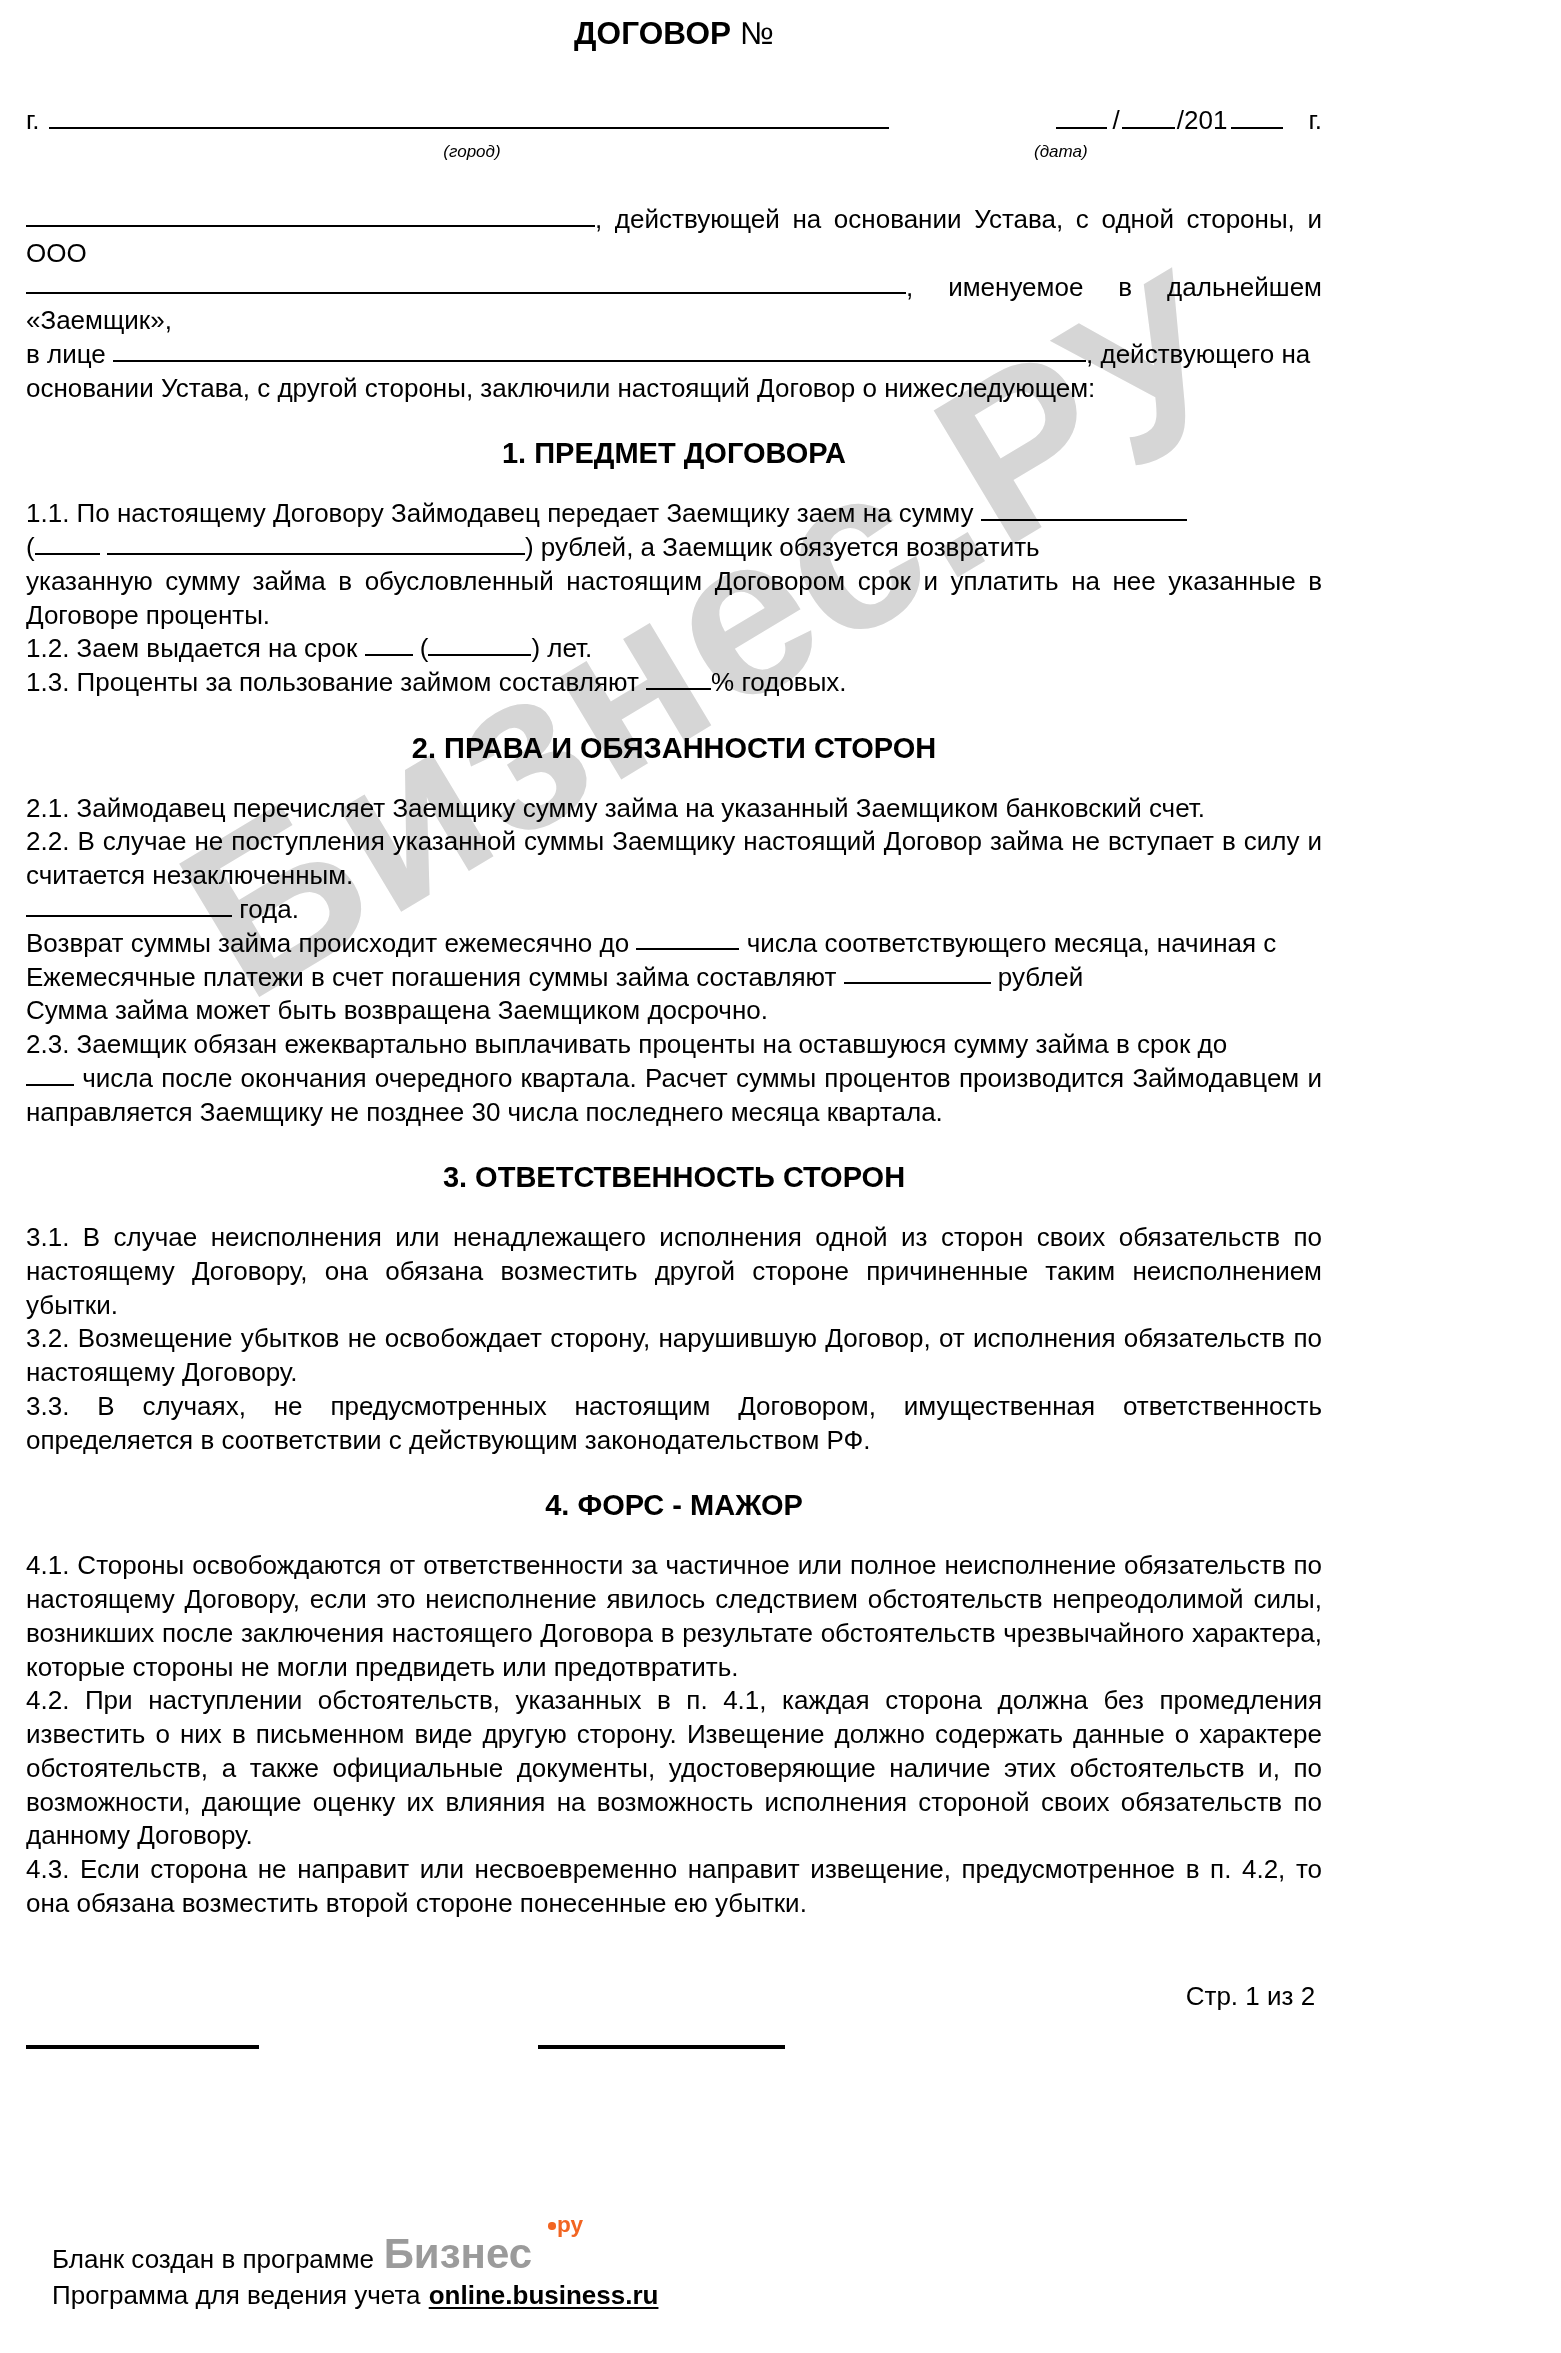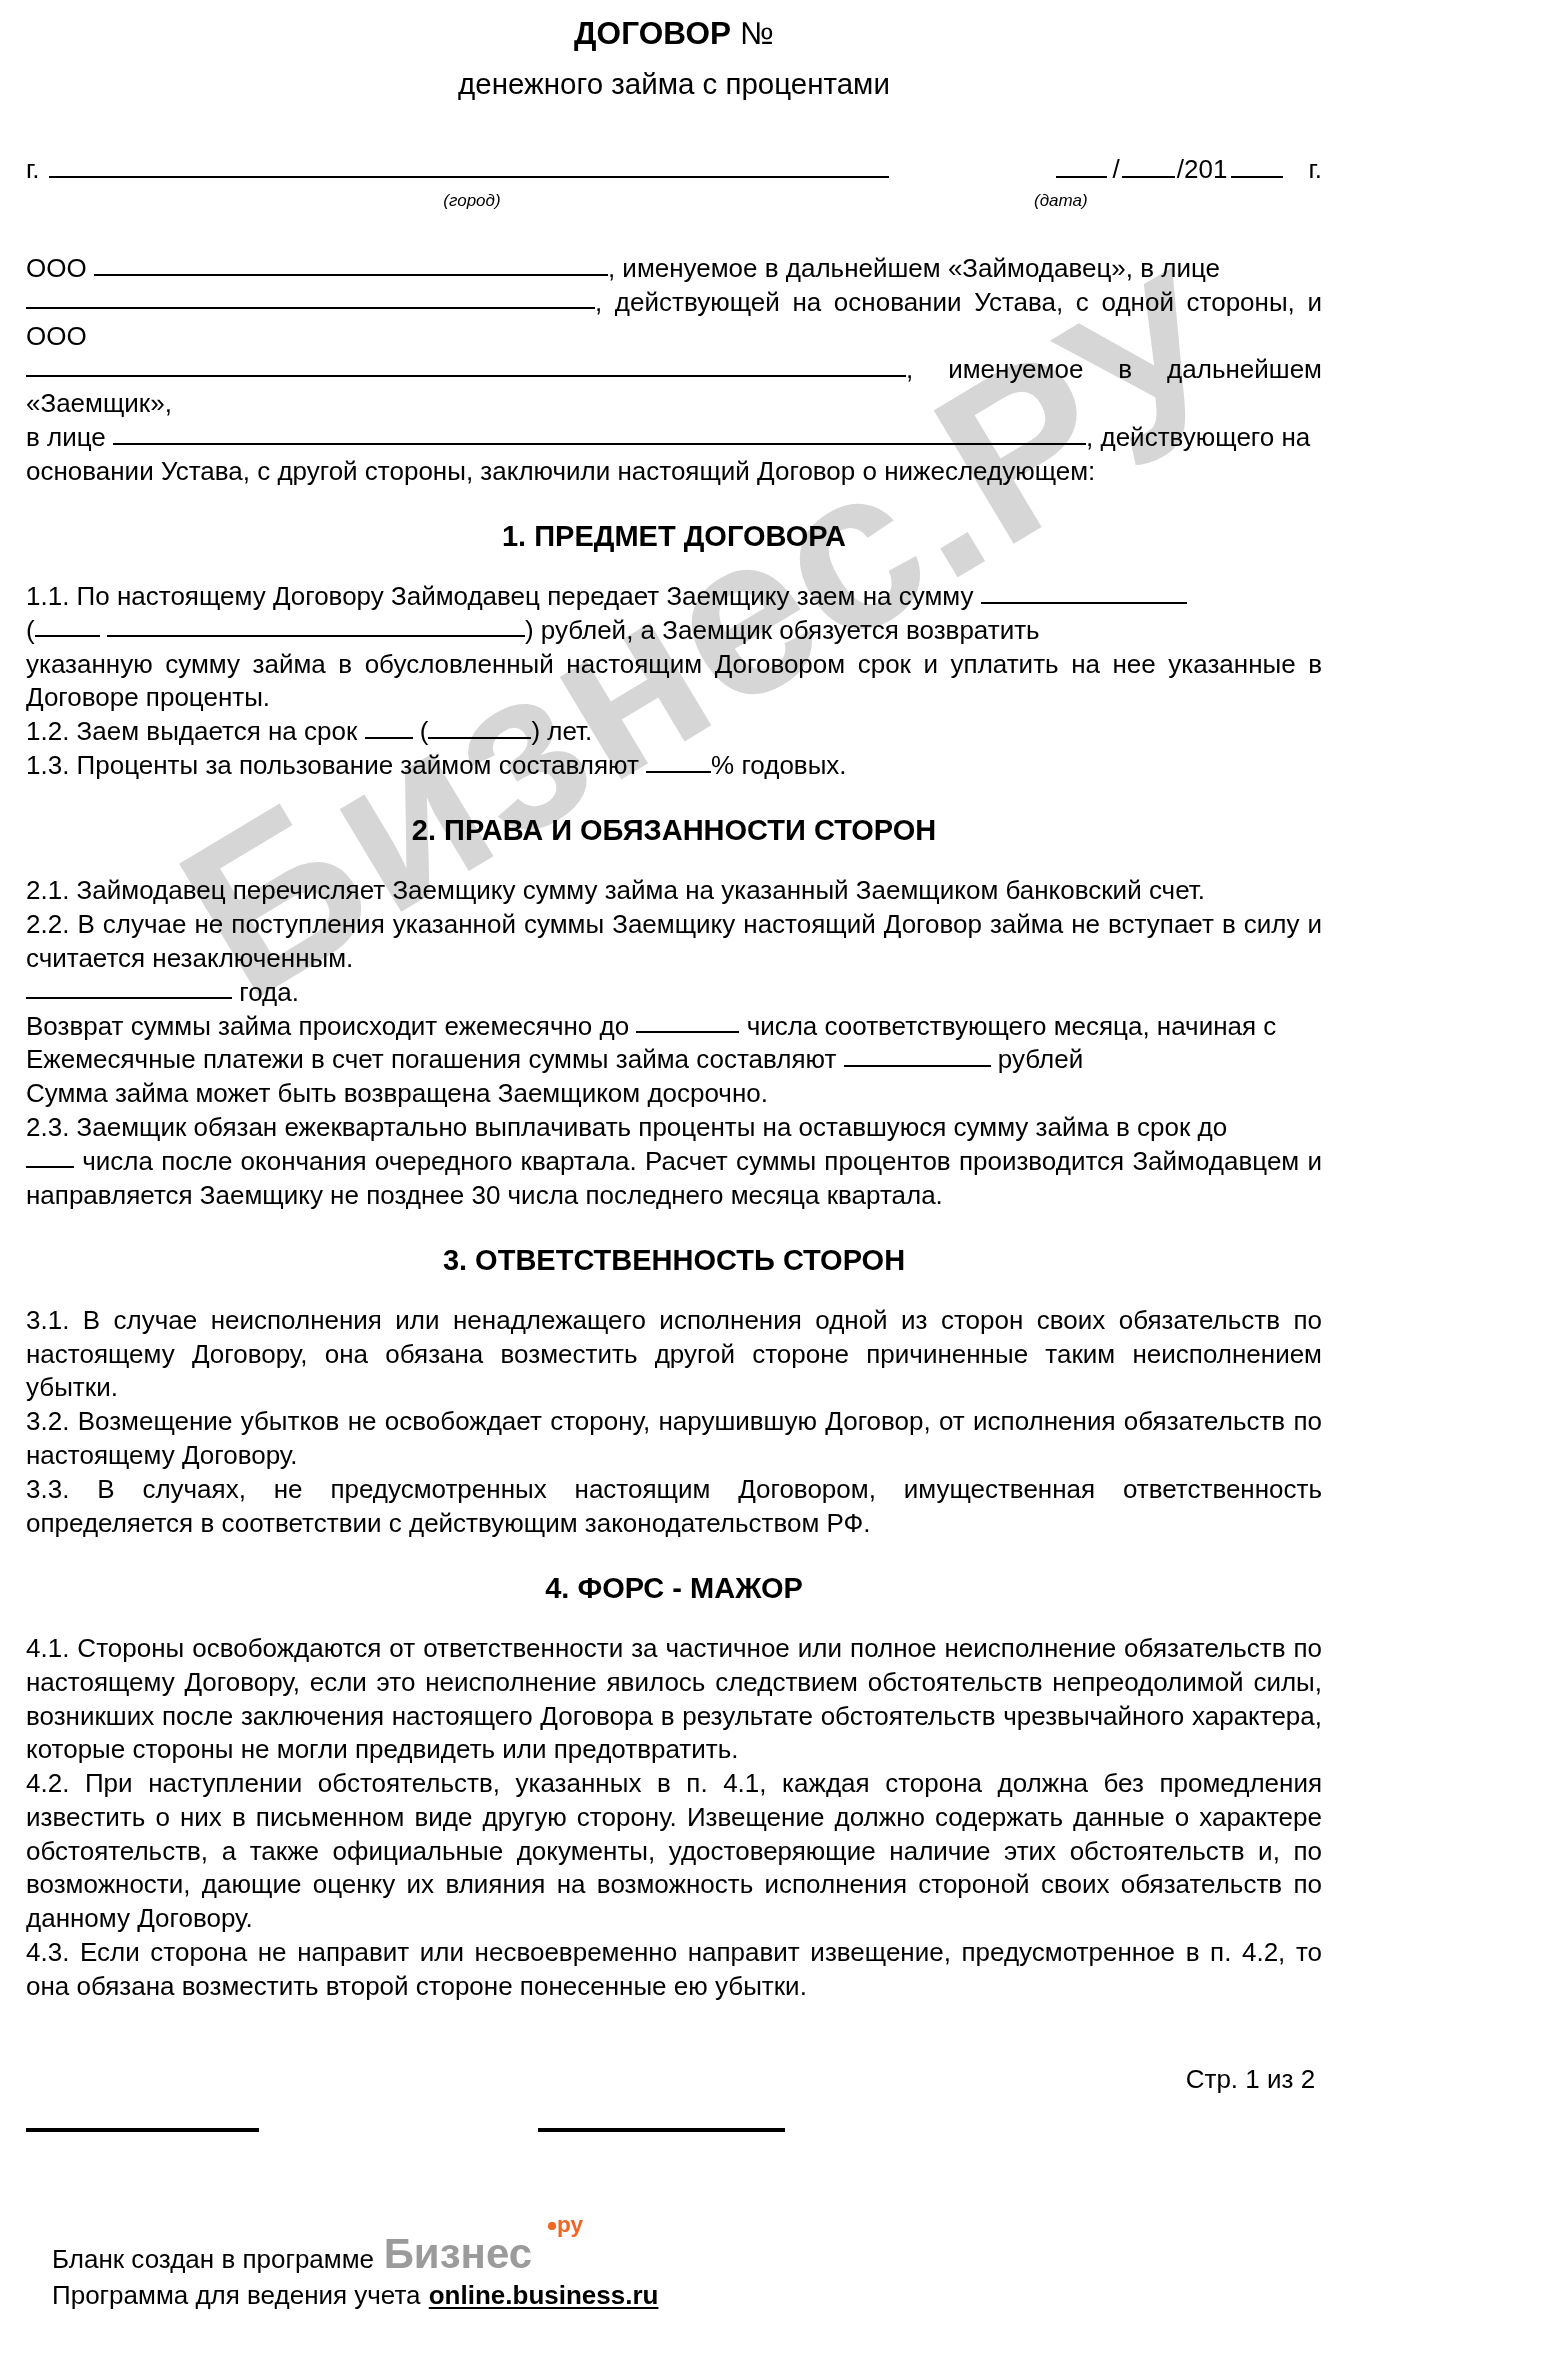--- a/index.html
+++ b/index.html
@@ -220,21 +220,20 @@
 <div class="page">
 
   <div class="watermark">Бизнес.РУ</div>
 
   <div class="content">
 
     <div class="doc-title">
       <span>ДОГОВОР</span>
       <span class="num">№</span>
     </div>
-    <div class="doc-subtitle">денежного займа с процентами</div>
 
     <div class="citydate">
       <div class="city-block">
         <div class="city-row">
           <span>г.</span>
           <span class="rule rule-city"></span>
         </div>
         <div class="caption cap-city">(город)</div>
       </div>
 
@@ -247,24 +246,20 @@
           <span>201</span>
           <span class="rule rule-year"></span>
           <span class="gletter">г.</span>
         </div>
         <div class="caption cap-date">(дата)</div>
       </div>
     </div>
 
     <div class="preamble">
       <p class="p">
-        <span>ООО</span>
-        <span class="lead-rule" style="width:514px"></span><span>, именуемое в дальнейшем «Займодавец», в лице</span>
-      </p>
-      <p class="p">
         <span class="lead-rule" style="width:569px"></span><span>, действующей на основании Устава, с одной стороны, и ООО</span>
       </p>
       <p class="p">
         <span class="lead-rule" style="width:880px"></span><span>, именуемое в дальнейшем «Заемщик»,</span>
       </p>
       <p class="p">
         <span>в  лице</span>
         <span class="lead-rule" style="width:973px"></span><span>, действующего  на</span>
       </p>
       <p class="p">основании Устава, с другой стороны, заключили настоящий Договор о нижеследующем:</p>

